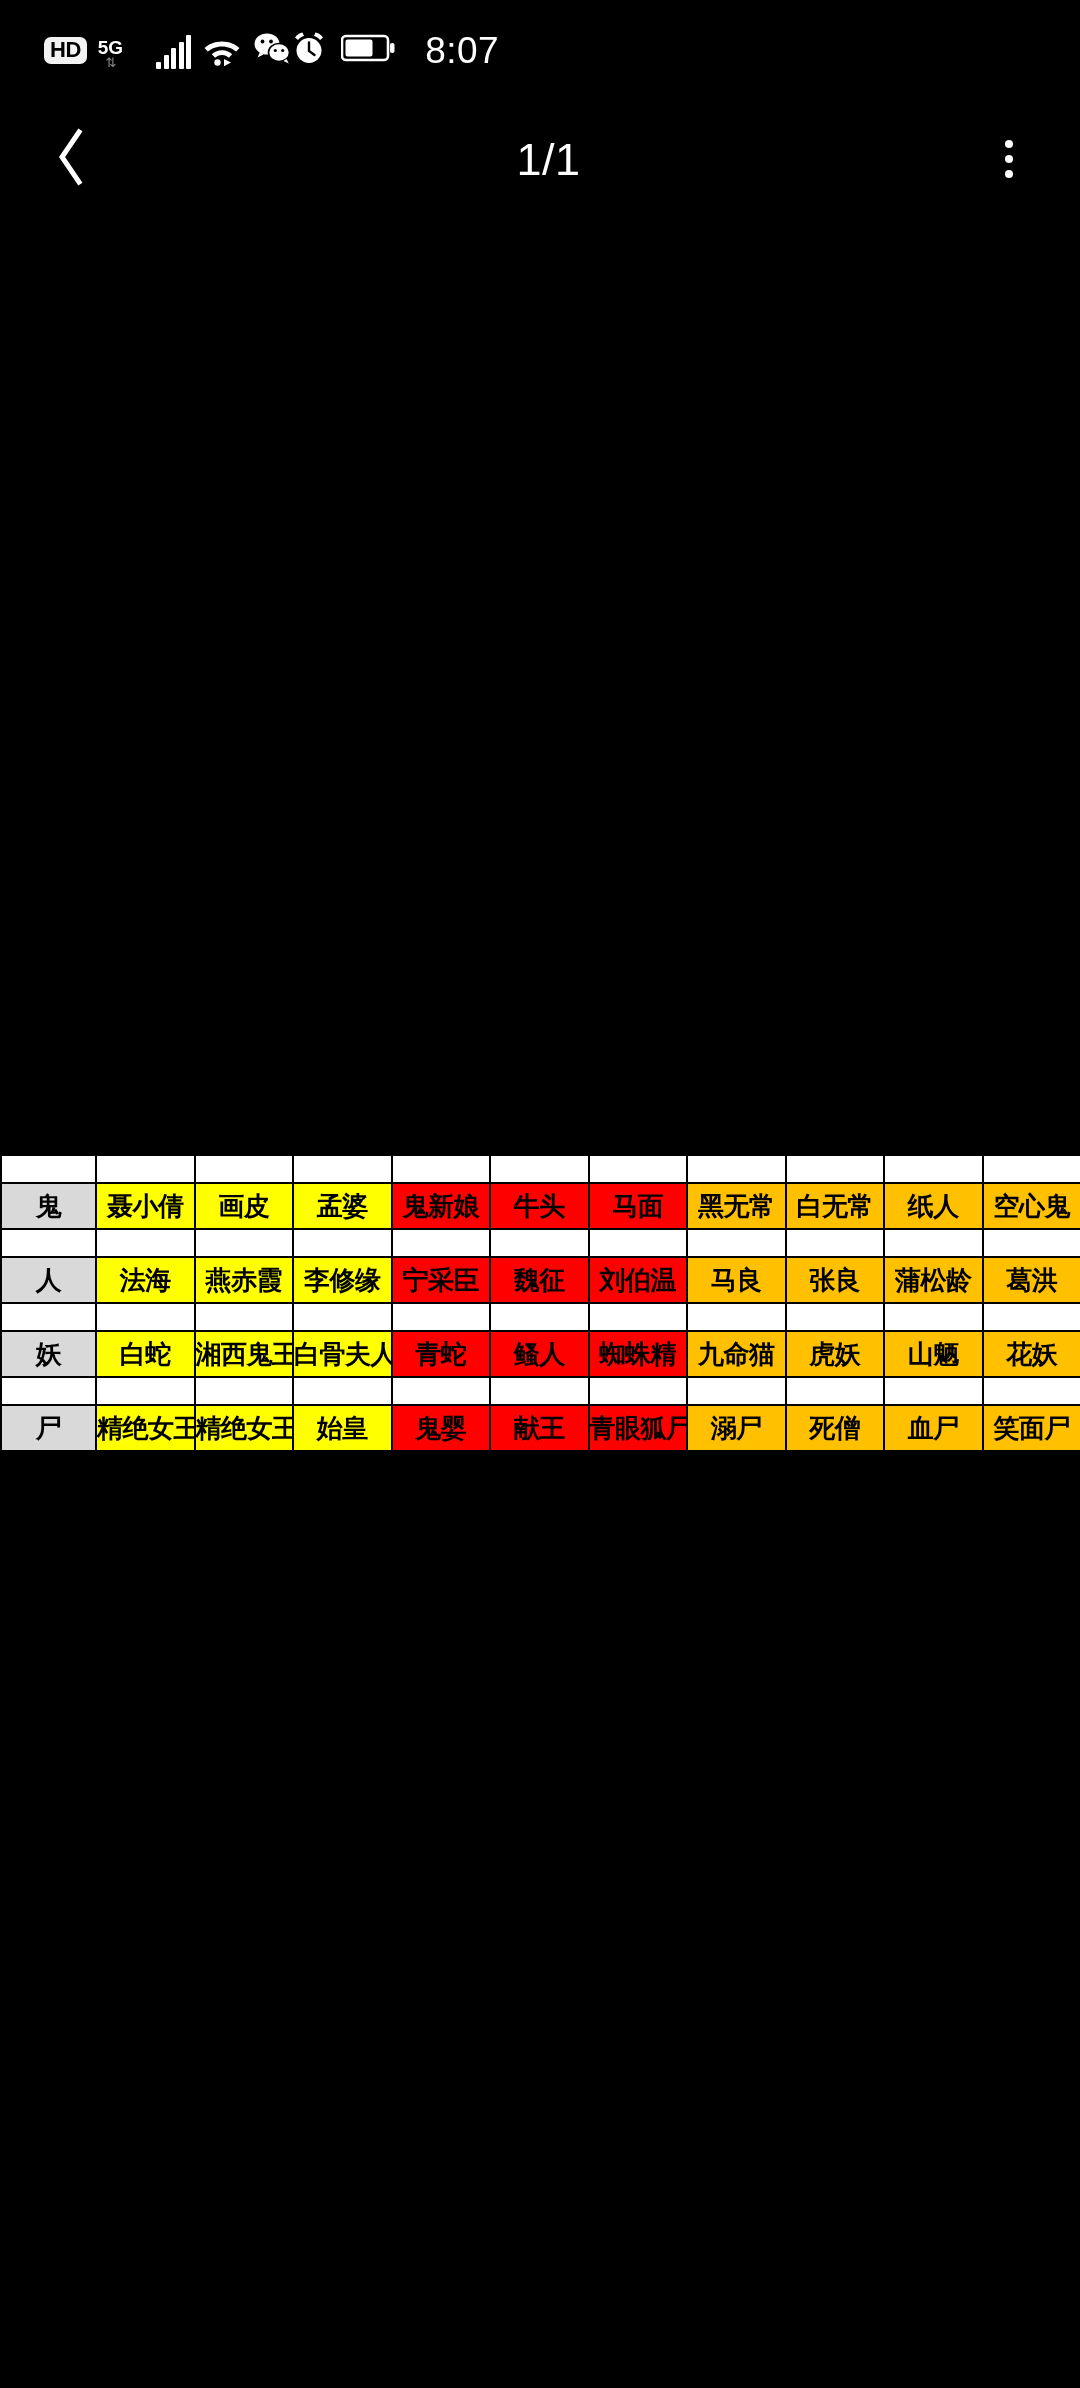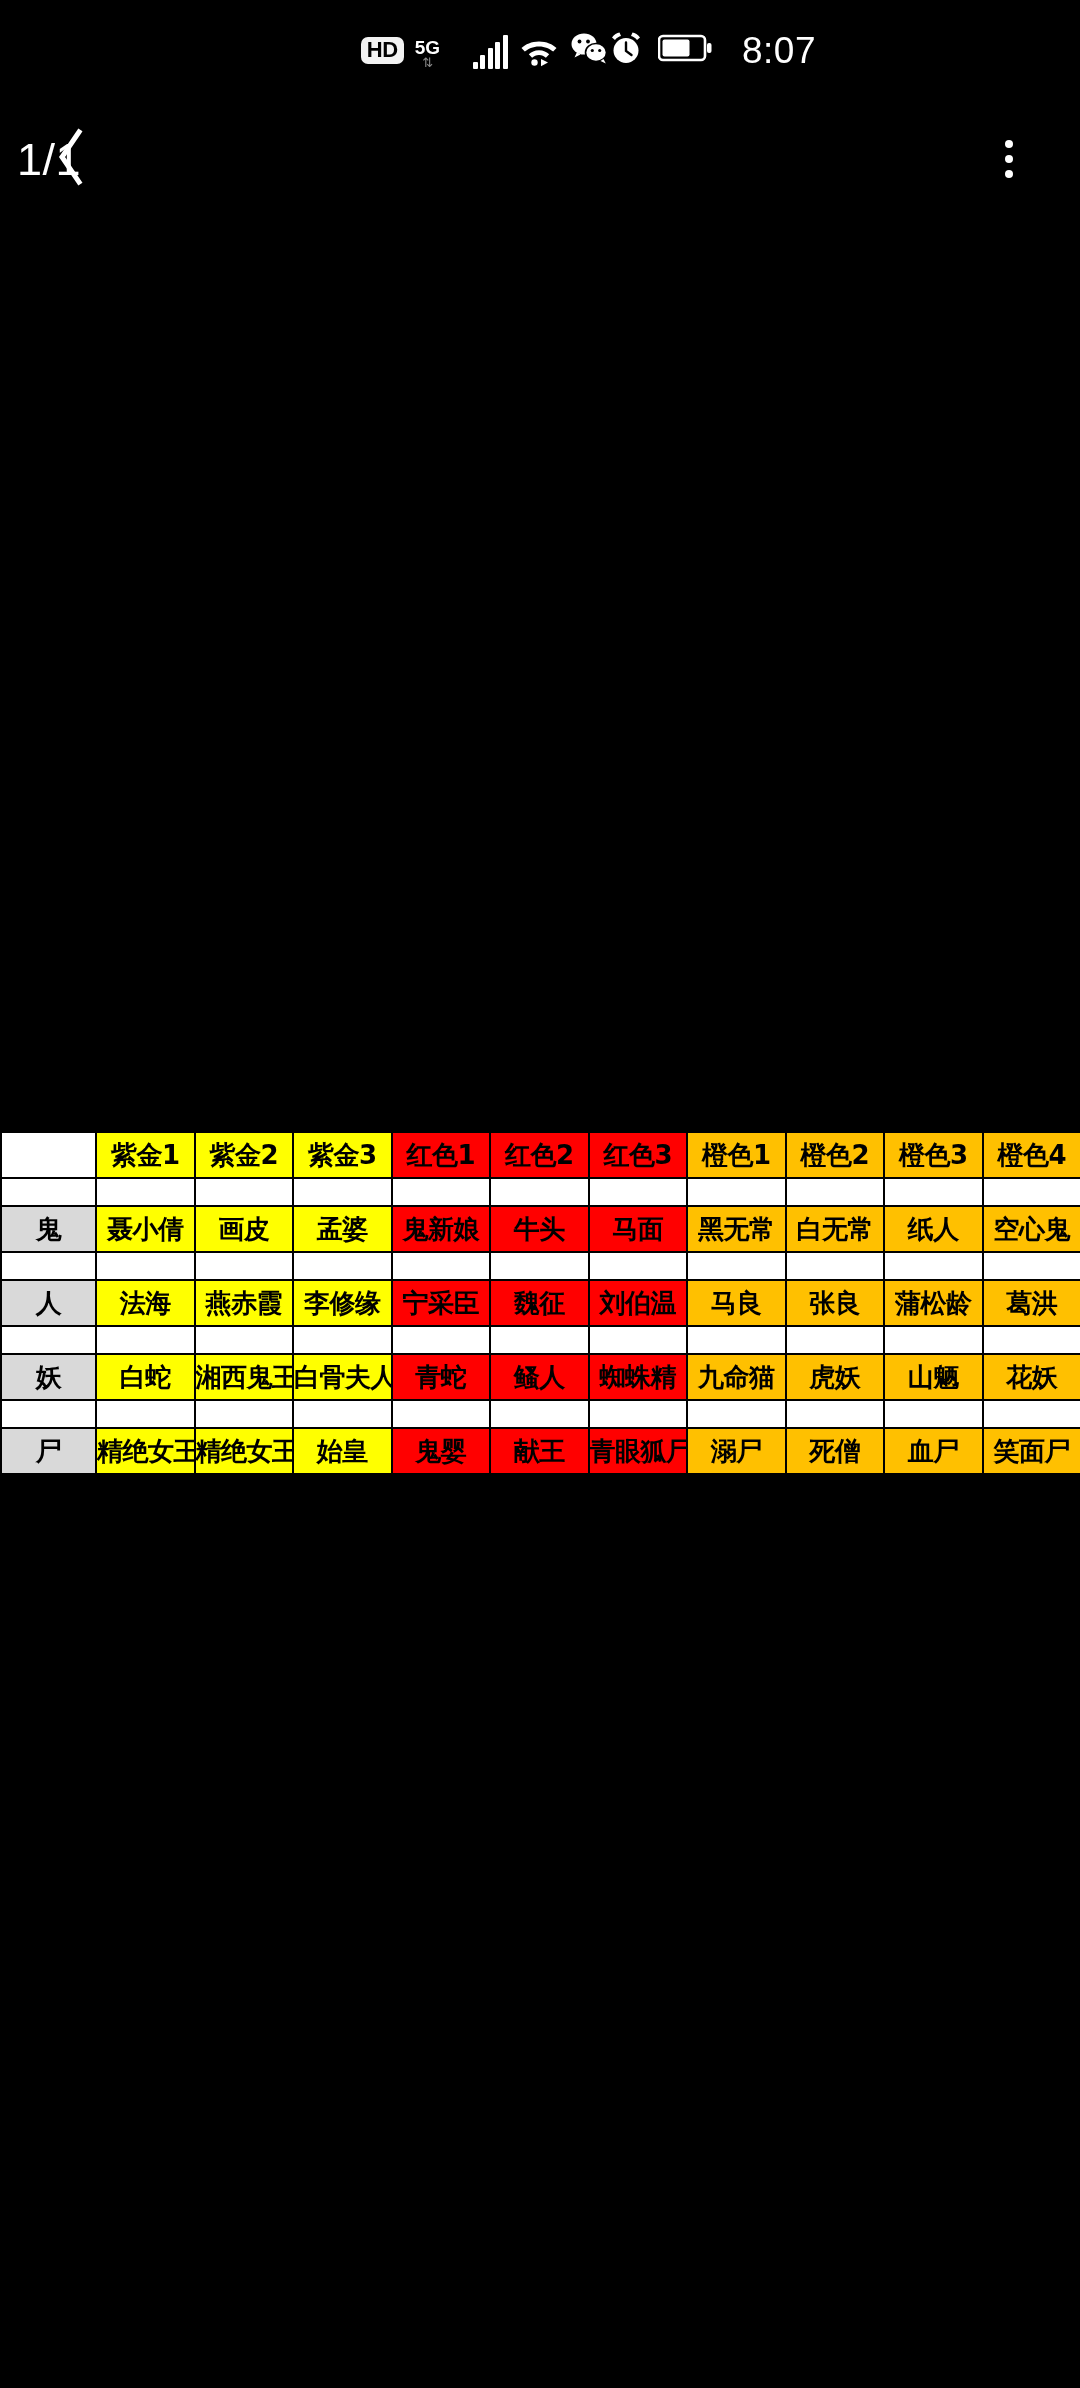--- a/index.html
+++ b/index.html
@@ -6,21 +6,21 @@
   html, body {
     width:1080px; height:2388px;
     background:#000;
     font-family:"Liberation Sans","DejaVu Sans",sans-serif;
     overflow:hidden;
   }
 
   
   .status-bar{
     position:absolute; top:0; left:0; width:860px; height:100px;
-    display:flex; align-items:center; justify-content:flex-end;
+    display:flex; align-items:center; justify-content:flex-start;
     padding:12px 44px;
   }
   .status-left{ display:flex; align-items:center; gap:11px; }
   .status-right{ display:flex; align-items:center; gap:14px; }
 
   .hd-badge{
     background:#f2f2f2; color:#000; border-radius:7px;
     font-size:22px; font-weight:bold; letter-spacing:-0.5px;
     padding:2px 6px 3px 6px; line-height:1;
     font-family:"Liberation Sans",sans-serif;
@@ -50,21 +50,21 @@
   .nav-bar{
     position:absolute; top:100px; left:0; width:1080px; height:118px;
   }
   .nav-back{
     position:absolute; left:34px; top:50%; transform:translateY(-50%);
     width:74px; height:74px; display:flex; align-items:center; justify-content:center;
     cursor:pointer;
   }
   .nav-title{
     position:absolute; left:0; right:0; top:50%; transform:translateY(-50%);
-    color:#fff; font-size:45px; font-weight:500;
+    text-align:center; color:#fff; font-size:45px; font-weight:500;
     letter-spacing:0.5px; line-height:1;margin-left:17px;
   }
   .nav-menu{
     position:absolute; right:34px; top:50%; transform:translateY(-50%);
     width:74px; height:74px; display:flex; flex-direction:column;
     align-items:center; justify-content:center; gap:7px; cursor:pointer;
   }
   .nav-menu span{ width:8px; height:8px; border-radius:50%; background:#fff; display:block; }
 
   
@@ -191,33 +191,20 @@
           <col class="dat">
           <col class="dat">
         <col class="dat">
           <col class="dat">
           <col class="dat">
           <col class="dat">
           <col class="dat">
           <col class="dat">
       </colgroup>
       <tbody id="grid-body">
-          <tr class="data-row header-row">
-            <td class="c-blank"></td>
-            <td class="c-yellow">紫金1</td>
-            <td class="c-yellow">紫金2</td>
-            <td class="c-yellow">紫金3</td>
-            <td class="c-red">红色1</td>
-            <td class="c-red">红色2</td>
-            <td class="c-red">红色3</td>
-            <td class="c-orange">橙色1</td>
-            <td class="c-orange">橙色2</td>
-            <td class="c-orange">橙色3</td>
-            <td class="c-orange">橙色4</td>
-          </tr>
           <tr class="spacer-row">
             <td class="c-blank"></td>
             <td class="c-blank"></td>
             <td class="c-blank"></td>
             <td class="c-blank"></td>
             <td class="c-blank"></td>
             <td class="c-blank"></td>
             <td class="c-blank"></td>
             <td class="c-blank"></td>
             <td class="c-blank"></td>

